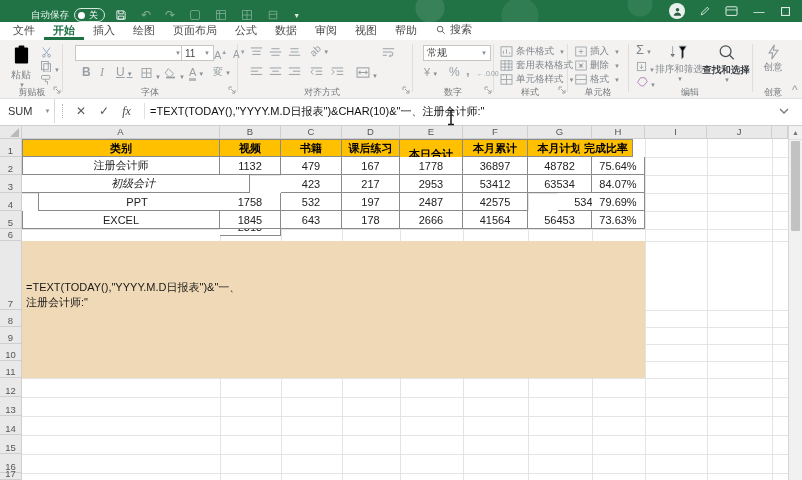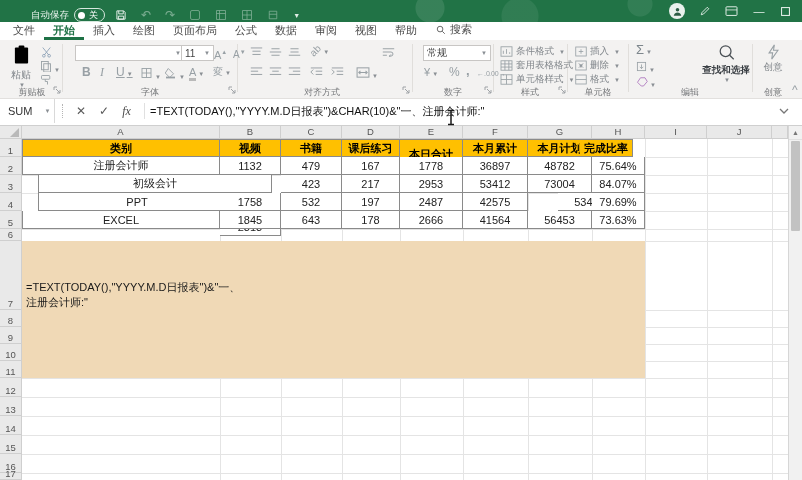--- a/index.html
+++ b/index.html
@@ -318,20 +318,28 @@
     <div class="glabel" style="left:570px;width:56px">单元格</div>
 
     <div class="icn" style="left:636px;top:4px;font-size:13px;color:#7d868c">Σ<span class="dd">▼</span></div>
     <div class="icn" style="left:636px;top:21px"><svg width="11" height="11" viewBox="0 0 16 16">
           <rect x="2" y="2" width="12" height="12"></rect>
           <path d="M8 5v6M5.5 8.5L8 11l2.5-2.5"></path>
         </svg><span class="dd">▼</span></div>
     <div class="icn" style="left:636px;top:36px"><svg width="12" height="11" viewBox="0 0 16 14">
           <path d="M6 2h6l3 5-5 6H7L2 8z" stroke="#b07ac0"></path>
         </svg><span class="dd">▼</span></div>
+    <div class="bigbtn" style="left:655px;top:4px;width:48px;font-size:9.5px">
+      <svg width="20" height="17" viewBox="0 0 22 18">
+          <path d="M4 2v12M2 11l2 3 2-3" stroke="#98a0a5"></path>
+          <path d="M11 2h8l-3 5v7l-2 2V7z" stroke="#98a0a5"></path>
+        </svg>
+      <div>排序和筛选</div>
+      <div class="dd">▼</div>
+    </div>
     <div class="bigbtn" style="left:702px;top:4px;width:48px;font-size:9.5px;color:#3a3f44;font-weight:bold">
       <svg width="19" height="18" viewBox="0 0 20 20">
           <circle cx="9" cy="8" r="6" fill="none" stroke="#4a5055" stroke-width="1.4"></circle>
           <path d="M13.5 12.5L18 17" stroke="#4a5055" stroke-width="1.4"></path>
         </svg>
       <div>查找和选择</div>
       <div class="dd" style="font-weight:normal">▼</div>
     </div>
     <div class="glabel" style="left:662px;width:56px">编辑</div>
 
@@ -402,27 +410,27 @@
         <div class="tcell hdr" style="left: 528px; top: 13px; width: 64px; height: 18px; border-top: 1px solid rgb(138, 138, 138);">本月计划</div>
         <div class="tcell hdr" style="left: 580px; top: 13px; width: 53px; height: 18px; border-top: 1px solid rgb(138, 138, 138);">完成比率</div>
         <div class="tcell" style="left: 22px; top: 31px; width: 198px; height: 18px; border-left: 1px solid rgb(138, 138, 138);">注册会计师</div>
         <div class="tcell" style="left: 220px; top: 31px; width: 61px; height: 18px;">1132</div>
         <div class="tcell" style="left: 281px; top: 31px; width: 61px; height: 18px;">479</div>
         <div class="tcell" style="left: 342px; top: 31px; width: 58px; height: 18px;">167</div>
         <div class="tcell" style="left: 400px; top: 31px; width: 63px; height: 18px;">1778</div>
         <div class="tcell" style="left: 463px; top: 31px; width: 65px; height: 18px;">36897</div>
         <div class="tcell" style="left: 528px; top: 31px; width: 64px; height: 18px;">48782</div>
         <div class="tcell" style="left: 592px; top: 31px; width: 53px; height: 18px;">75.64%</div>
-        <div class="tcell" style="left: 38px; top: 49px; width: 234px; height: 18px; border-left: 1px solid rgb(138, 138, 138);">初级会计</div>
+        <div class="tcell" style="left: 16px; top: 49px; width: 234px; height: 18px; border-left: 1px solid rgb(138, 138, 138); font-style: italic;">初级会计</div>
         <div class="tcell" style="left: 220px; top: 55px; width: 61px; height: 18px; margin-top: 37px;">2313</div>
         <div class="tcell" style="left: 281px; top: 49px; width: 61px; height: 18px;">423</div>
         <div class="tcell" style="left: 342px; top: 49px; width: 58px; height: 18px;">217</div>
         <div class="tcell" style="left: 400px; top: 49px; width: 63px; height: 18px;">2953</div>
         <div class="tcell" style="left: 463px; top: 49px; width: 65px; height: 18px;">53412</div>
-        <div class="tcell" style="left: 528px; top: 49px; width: 64px; height: 18px;">73004</div>
+        <div class="tcell" style="left: 528px; top: 49px; width: 64px; height: 18px;">63534</div>
         <div class="tcell" style="left: 592px; top: 49px; width: 53px; height: 18px;">84.07%</div>
         <div class="tcell" style="left: 22px; top: 67px; width: 198px; height: 18px; border-left: 1px solid rgb(138, 138, 138); margin-left: 16px;">PPT</div>
         <div class="tcell" style="left: 220px; top: 67px; width: 61px; height: 18px;">1758</div>
         <div class="tcell" style="left: 281px; top: 67px; width: 61px; height: 18px;">532</div>
         <div class="tcell" style="left: 342px; top: 67px; width: 58px; height: 18px;">197</div>
         <div class="tcell" style="left: 400px; top: 67px; width: 63px; height: 18px;">2487</div>
         <div class="tcell" style="left: 463px; top: 67px; width: 65px; height: 18px;">42575</div>
         <div class="tcell" style="left: 558px; top: 67px; width: 64px; height: 18px;">53424</div>
         <div class="tcell" style="left: 592px; top: 67px; width: 53px; height: 18px;">79.69%</div>
         <div class="tcell" style="left: 22px; top: 85px; width: 198px; height: 18px; border-left: 1px solid rgb(138, 138, 138);">EXCEL</div>

